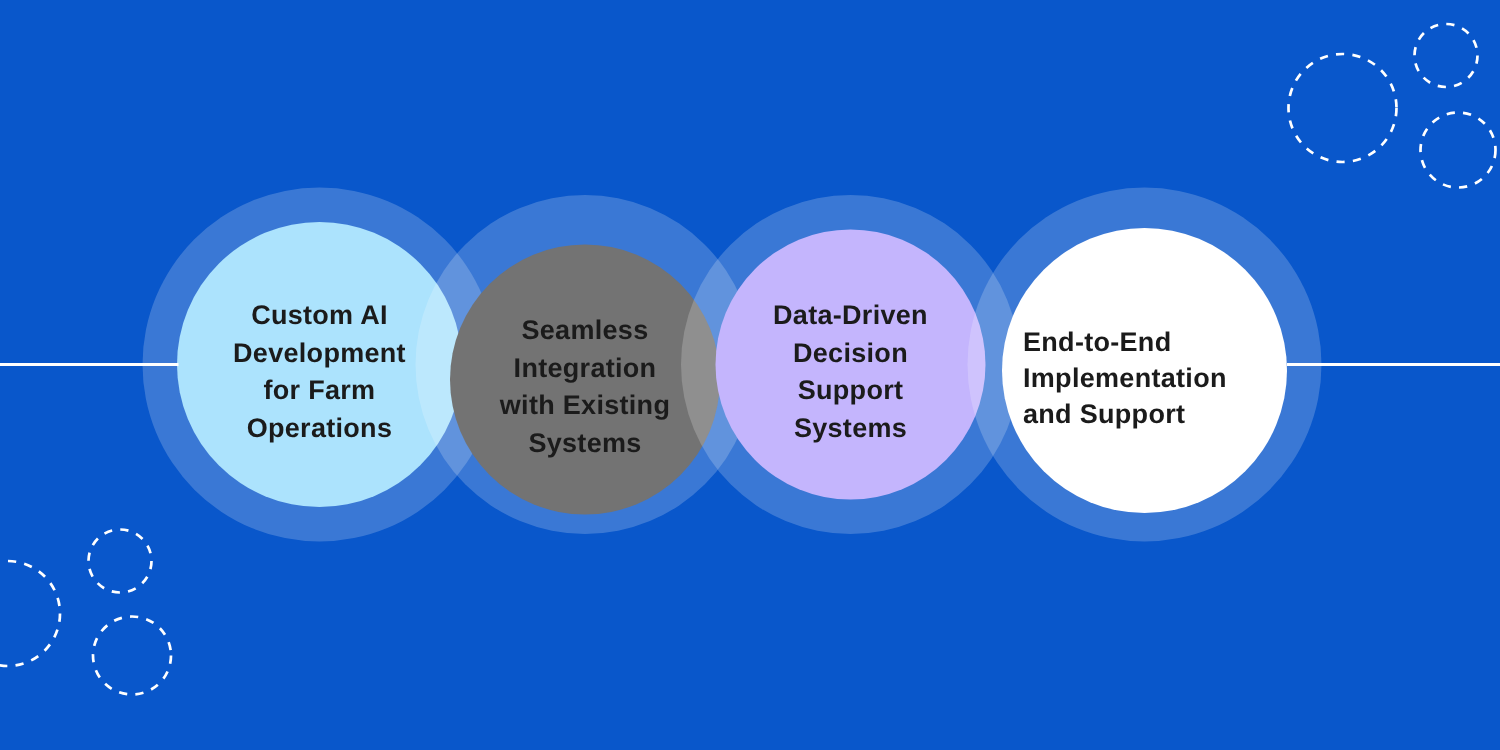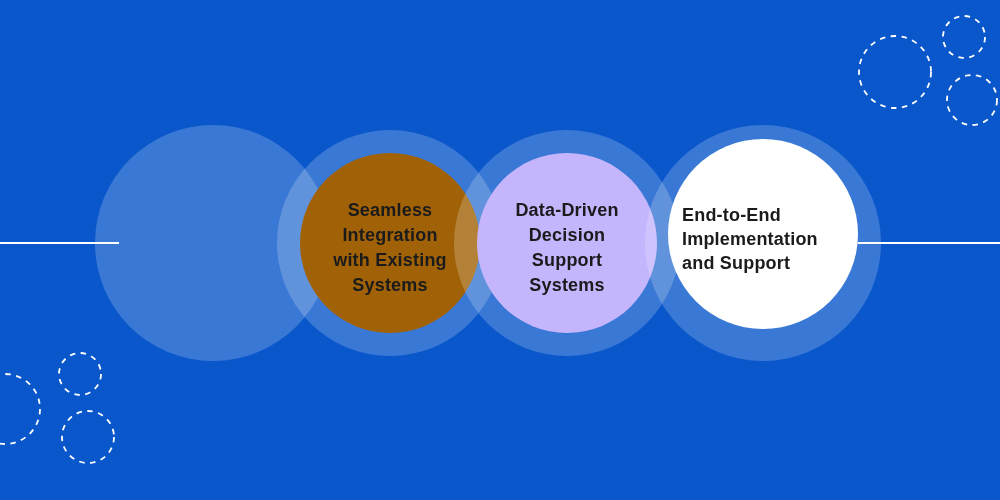--- a/index.html
+++ b/index.html
@@ -74,39 +74,45 @@
       <circle cx="895" cy="72" r="36"></circle>
       <circle cx="964" cy="37" r="21"></circle>
       <circle cx="972" cy="100" r="25"></circle>
       <circle cx="5" cy="409" r="35"></circle>
       <circle cx="80" cy="374" r="21"></circle>
       <circle cx="88" cy="437" r="26"></circle>
     </g>
   </svg>
 
   <div class="halo" style="left:95px; top:125px; width:236px; height:236px;"></div>
+  <div class="circle" style="left: 118px; top: 148px; width: 190px; height: 190px; background: rgb(172, 227, 253);">
+    <div class="label">Custom AI
+Development
+for Farm
+Operations</div>
+  </div>
 
   <div class="halo" style="left:277px; top:130px; width:226px; height:226px;"></div>
-  <div class="circle" style="left: 300px; top: 153px; width: 180px; height: 180px; background: #a16207;">
+  <div class="circle" style="left: 300px; top: 163px; width: 180px; height: 180px; background: #737373;">
     <div class="label">Seamless
 Integration
 with Existing
 Systems</div>
   </div>
 
   <div class="halo" style="left:454px; top:130px; width:226px; height:226px;"></div>
   <div class="circle" style="left: 477px; top: 153px; width: 180px; height: 180px; background: #c4b5fd;">
     <div class="label">Data-Driven
 Decision
 Support
 Systems</div>
   </div>
 
   <div class="halo" style="left:645px; top:125px; width:236px; height:236px;"></div>
-  <div class="circle" style="left: 668px; top: 139px; width: 190px; height: 190px; background: rgb(255, 255, 255);">
+  <div class="circle" style="left: 668px; top: 152px; width: 190px; height: 190px; background: rgb(255, 255, 255);">
     <div class="label align-left">End-to-End
 Implementation
 and Support</div>
   </div>
 
   <div class="divider left"></div>
   <div class="divider right"></div>
 
 </div>
 

